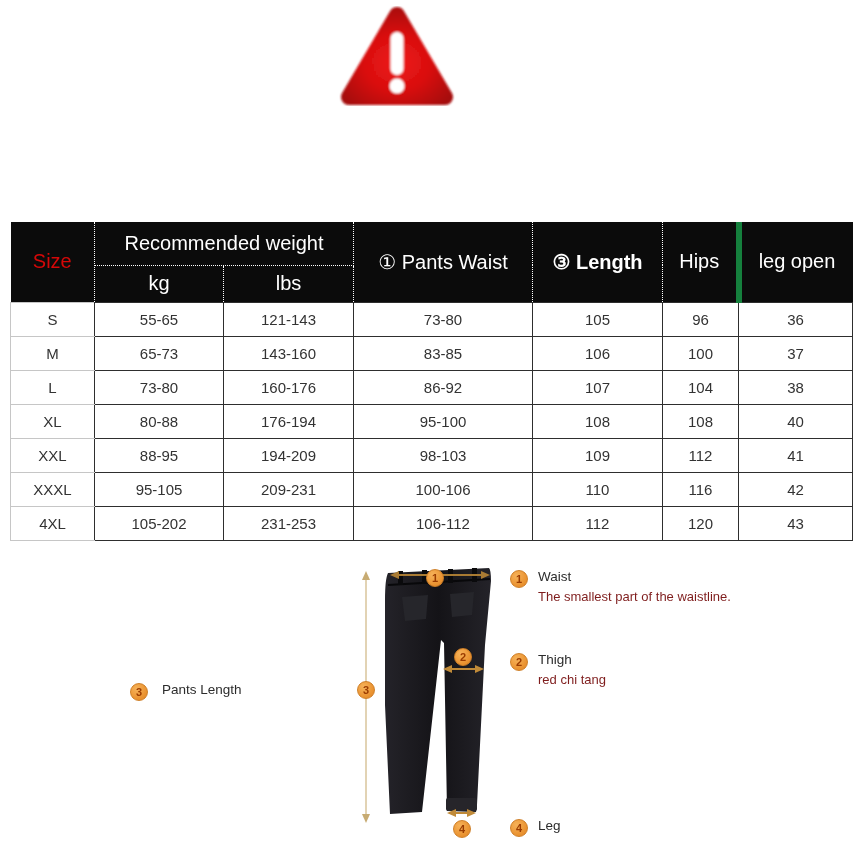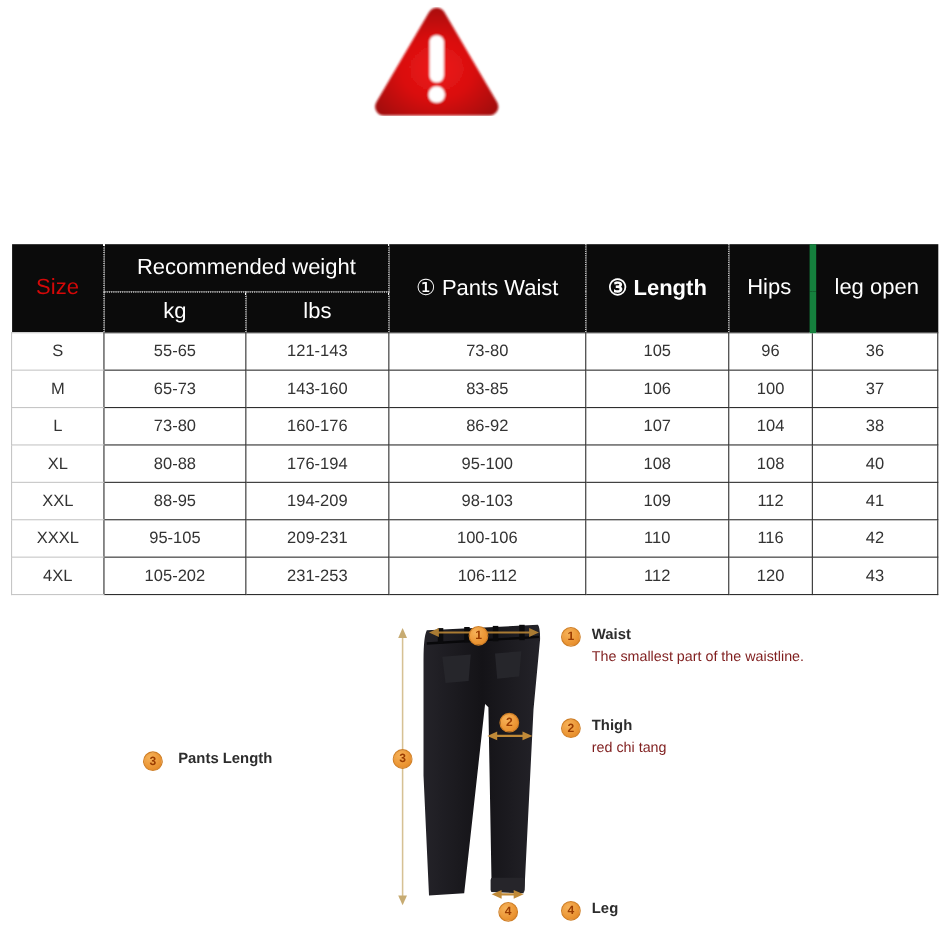--- a/index.html
+++ b/index.html
@@ -51,21 +51,21 @@
   #legend-badge-waist{left:510px;top:570px;}
   #legend-badge-thigh{left:510px;top:653px;}
   #legend-badge-length{left:130px;top:683px;}
   #legend-badge-leg{left:510px;top:819px;}
 
   .legend-item{position:absolute;}
   #legend-waist{left:538px;top:569px;width:250px;}
   #legend-thigh{left:538px;top:652px;width:200px;}
   #legend-length{left:162px;top:682px;width:196px;}
   #legend-leg{left:538px;top:818px;width:120px;}
-  .legend-title{font-weight:bold;font-size:13.5px;color:#2c2c2c;}
+  .legend-title{font-weight:normal;font-size:13.5px;color:#2c2c2c;}
   .legend-desc{font-size:13px;color:#7f1d1d;line-height:18px;margin-top:4px;}
 </style>
 </head>
 <body>
 
 <div class="screen">
 
   <div class="warning-wrap">
     <svg width="118" height="112" viewBox="0 0 118 112">
       <defs>

